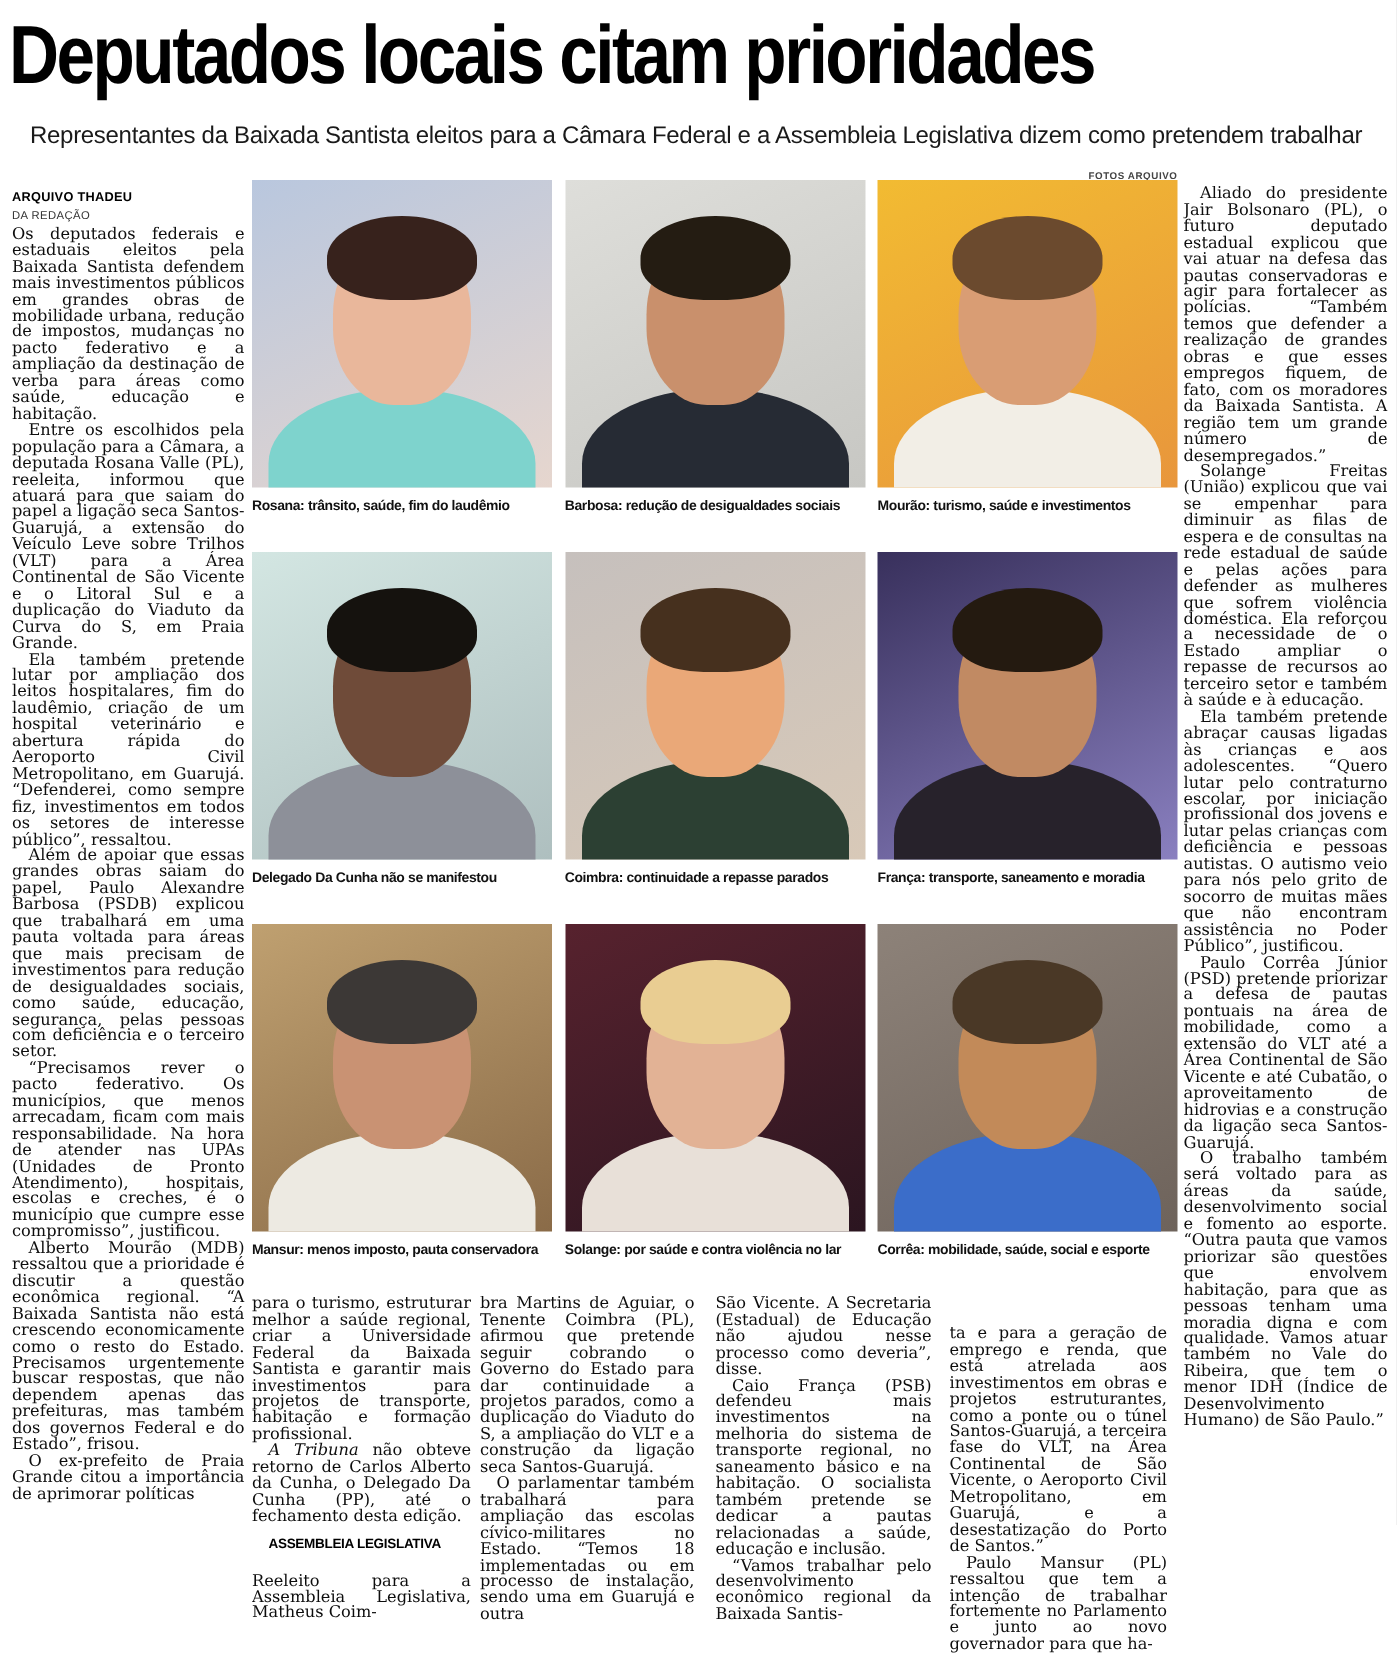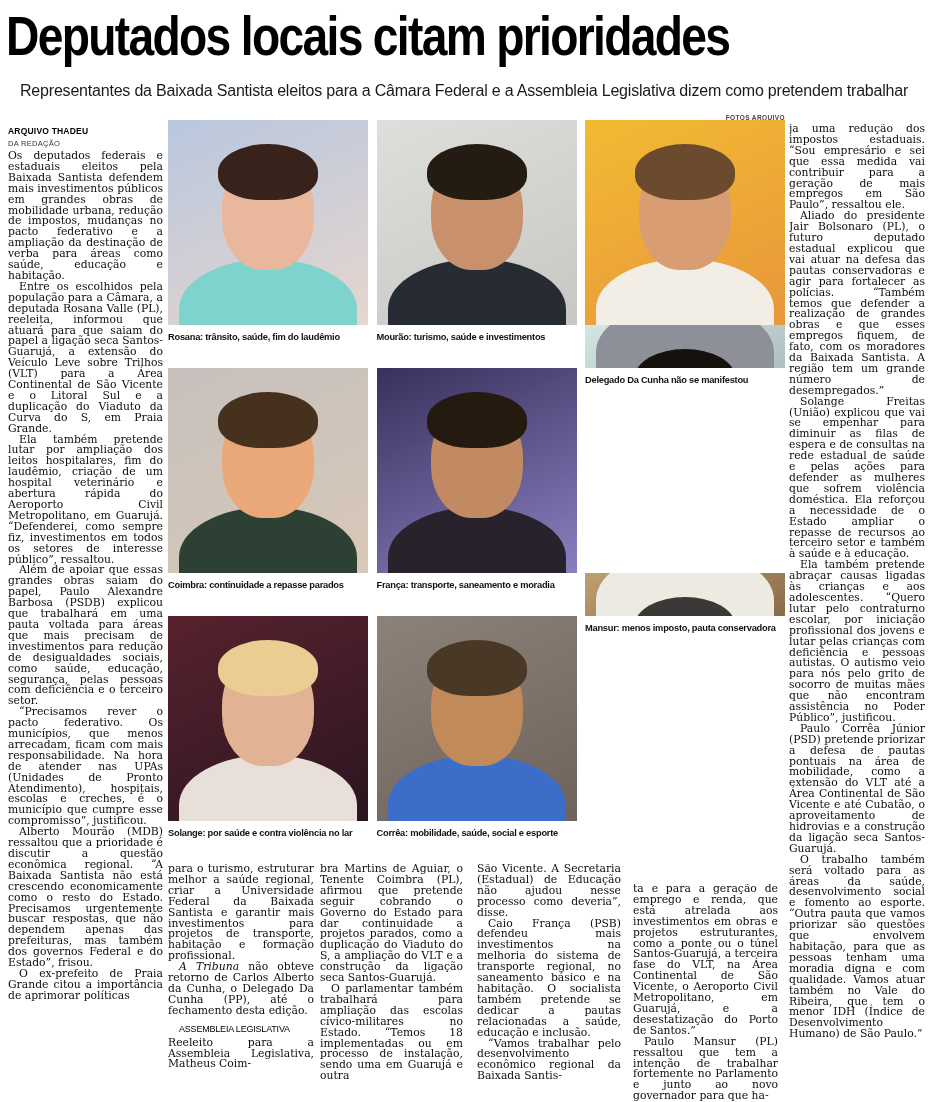--- a/index.html
+++ b/index.html
@@ -39,23 +39,23 @@
   }
   .textcol p { text-indent:11px; }
   .textcol p.noindent { text-indent:0; }
   .col-left  { left:8px;  top:151px; width:155px; height:951px; }
   .col-right { left:789px; top:124px; width:136px; height:978px; }
   .bcol1 { left:168px; top:864px; width:146px; height:238px; }
   .bcol2 { left:320px; top:864px; width:143px; height:238px; }
   .bcol3 { left:477px; top:864px; width:144px; height:238px; }
   .bcol4 { left:633px; top:864px; width:145px; height:238px;margin-top:20px; }
   .section-header {
-    font-family:"Liberation Sans", sans-serif; font-weight:normal;
+    font-family:"Liberation Sans", sans-serif; font-weight:bold;
     font-size:9px; letter-spacing:-.2px; color:#000;
-    margin:7px 0 3px; text-indent:0;
+    margin:7px 0 14px; text-indent:0;
   }
   
   .photo-grid {
     position:absolute; left:168px; top:120px; width:617px;
     display:grid; grid-template-columns:200px 200px 200px;
     grid-template-rows:205px 43px 205px 43px 205px 43px; column-gap:8.5px;
   }
   .photo {
     position:relative; overflow:hidden;
     background:linear-gradient(155deg, var(--bg1) 0%, var(--bg2) 100%);
@@ -119,20 +119,21 @@
       <div class="head"></div>
       <div class="hair"></div>
     </div>
     <div class="photo" style="--bg1: #f2bb32; --bg2: #e8963c; --hair: #6b4a2e; --skin: #d99d74; --shirt: #f2eee6;">
       <div class="torso"></div>
       <div class="neck"></div>
       <div class="head"></div>
       <div class="hair"></div>
     </div>
     <div class="caption">Rosana: trânsito, saúde, fim do laudêmio</div>
+    <div class="caption">Barbosa: redução de desigualdades sociais</div>
     <div class="caption">Mourão: turismo, saúde e investimentos</div>
 
     <div class="photo" style="--bg1: #d3e6e2; --bg2: #aebfbf; --hair: #15120e; --skin: #6f4b39; --shirt: #8d9099;">
       <div class="torso"></div>
       <div class="neck"></div>
       <div class="head"></div>
       <div class="hair"></div>
     </div>
     <div class="photo" style="--bg1: #c6c0bd; --bg2: #d8c9b8; --hair: #46301e; --skin: #eaa878; --shirt: #2c4033;">
       <div class="torso"></div>
@@ -187,21 +188,20 @@
     <p class="noindent">São Vicente. A Secretaria (Estadual) de Educação não ajudou nesse processo como deveria”, disse.</p>
     <p>Caio França (PSB) defendeu mais investimentos na melhoria do sistema de transporte regional, no saneamento básico e na habitação. O socialista também pretende se dedicar a pautas relacionadas a saúde, educação e inclusão.</p>
     <p>“Vamos trabalhar pelo desenvolvimento econômico regional da Baixada Santis-</p>
   </div>
   <div class="textcol bcol4">
     <p class="noindent">ta e para a geração de emprego e renda, que está atrelada aos investimentos em obras e projetos estruturantes, como a ponte ou o túnel Santos-Guarujá, a terceira fase do VLT, na Área Continental de São Vicente, o Aeroporto Civil Metropolitano, em Guarujá, e a desestatização do Porto de Santos.”</p>
     <p>Paulo Mansur (PL) ressaltou que tem a intenção de trabalhar fortemente no Parlamento e junto ao novo governador para que ha-</p>
   </div>
 
   <div class="textcol col-right">
-    <p class="noindent">ja uma redução dos impostos estaduais. “Sou empresário e sei que essa medida vai contribuir para a geração de mais empregos em São Paulo”, ressaltou ele.</p>
     <p>Aliado do presidente Jair Bolsonaro (PL), o futuro deputado estadual explicou que vai atuar na defesa das pautas conservadoras e agir para fortalecer as polícias. “Também temos que defender a realização de grandes obras e que esses empregos fiquem, de fato, com os moradores da Baixada Santista. A região tem um grande número de desempregados.”</p>
     <p>Solange Freitas (União) explicou que vai se empenhar para diminuir as filas de espera e de consultas na rede estadual de saúde e pelas ações para defender as mulheres que sofrem violência doméstica. Ela reforçou a necessidade de o Estado ampliar o repasse de recursos ao terceiro setor e também à saúde e à educação.</p>
     <p>Ela também pretende abraçar causas ligadas às crianças e aos adolescentes. “Quero lutar pelo contraturno escolar, por iniciação profissional dos jovens e lutar pelas crianças com deficiência e pessoas autistas. O autismo veio para nós pelo grito de socorro de muitas mães que não encontram assistência no Poder Público”, justificou.</p>
     <p>Paulo Corrêa Júnior (PSD) pretende priorizar a defesa de pautas pontuais na área de mobilidade, como a extensão do VLT até a Área Continental de São Vicente e até Cubatão, o aproveitamento de hidrovias e a construção da ligação seca Santos-Guarujá.</p>
     <p>O trabalho também será voltado para as áreas da saúde, desenvolvimento social e fomento ao esporte. “Outra pauta que vamos priorizar são questões que envolvem habitação, para que as pessoas tenham uma moradia digna e com qualidade. Vamos atuar também no Vale do Ribeira, que tem o menor IDH (Índice de Desenvolvimento Humano) de São Paulo.”</p>
   </div>
 
 </div>
 
 </body></html>

